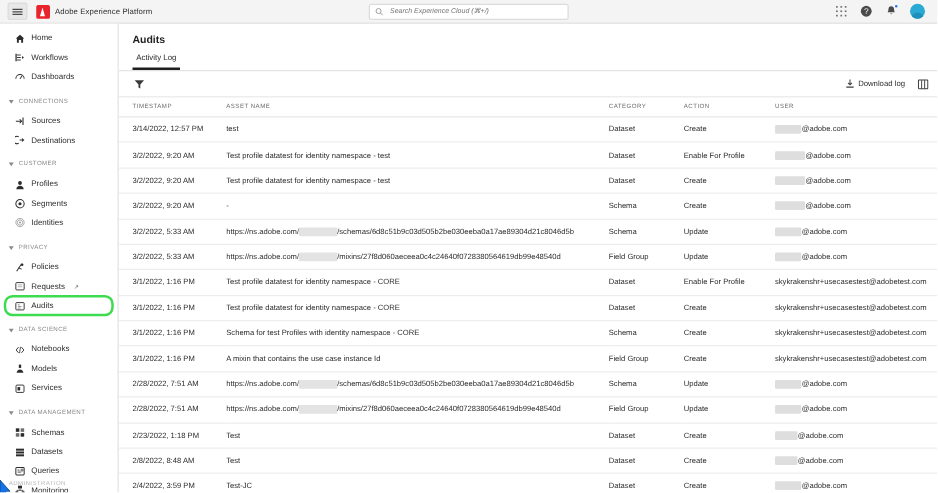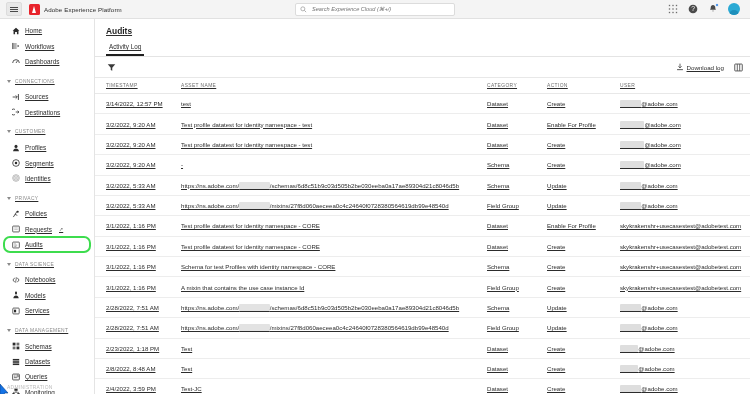--- a/index.html
+++ b/index.html
@@ -77,21 +77,21 @@
     background: #2aa9d4;
     position: relative; overflow:hidden;
   }
   .avatar:after{
     content:""; position:absolute; left:1px; top:6.5px;
     width:10px; height:10px; border-radius:50%;
     background:#1e8fbb;
   }
 
   
-  .shell { display: flex; height: 375px; text-decoration: underline; }
+  .shell { display: flex; height: 375px; }
 
   
   .sidebar {
     width: 95px; flex: 0 0 95px;
     border-right: 1px solid #e4e4e4;
     background: #fff;
     padding-top: 4px;
     position: relative;
     overflow: hidden;
   }

